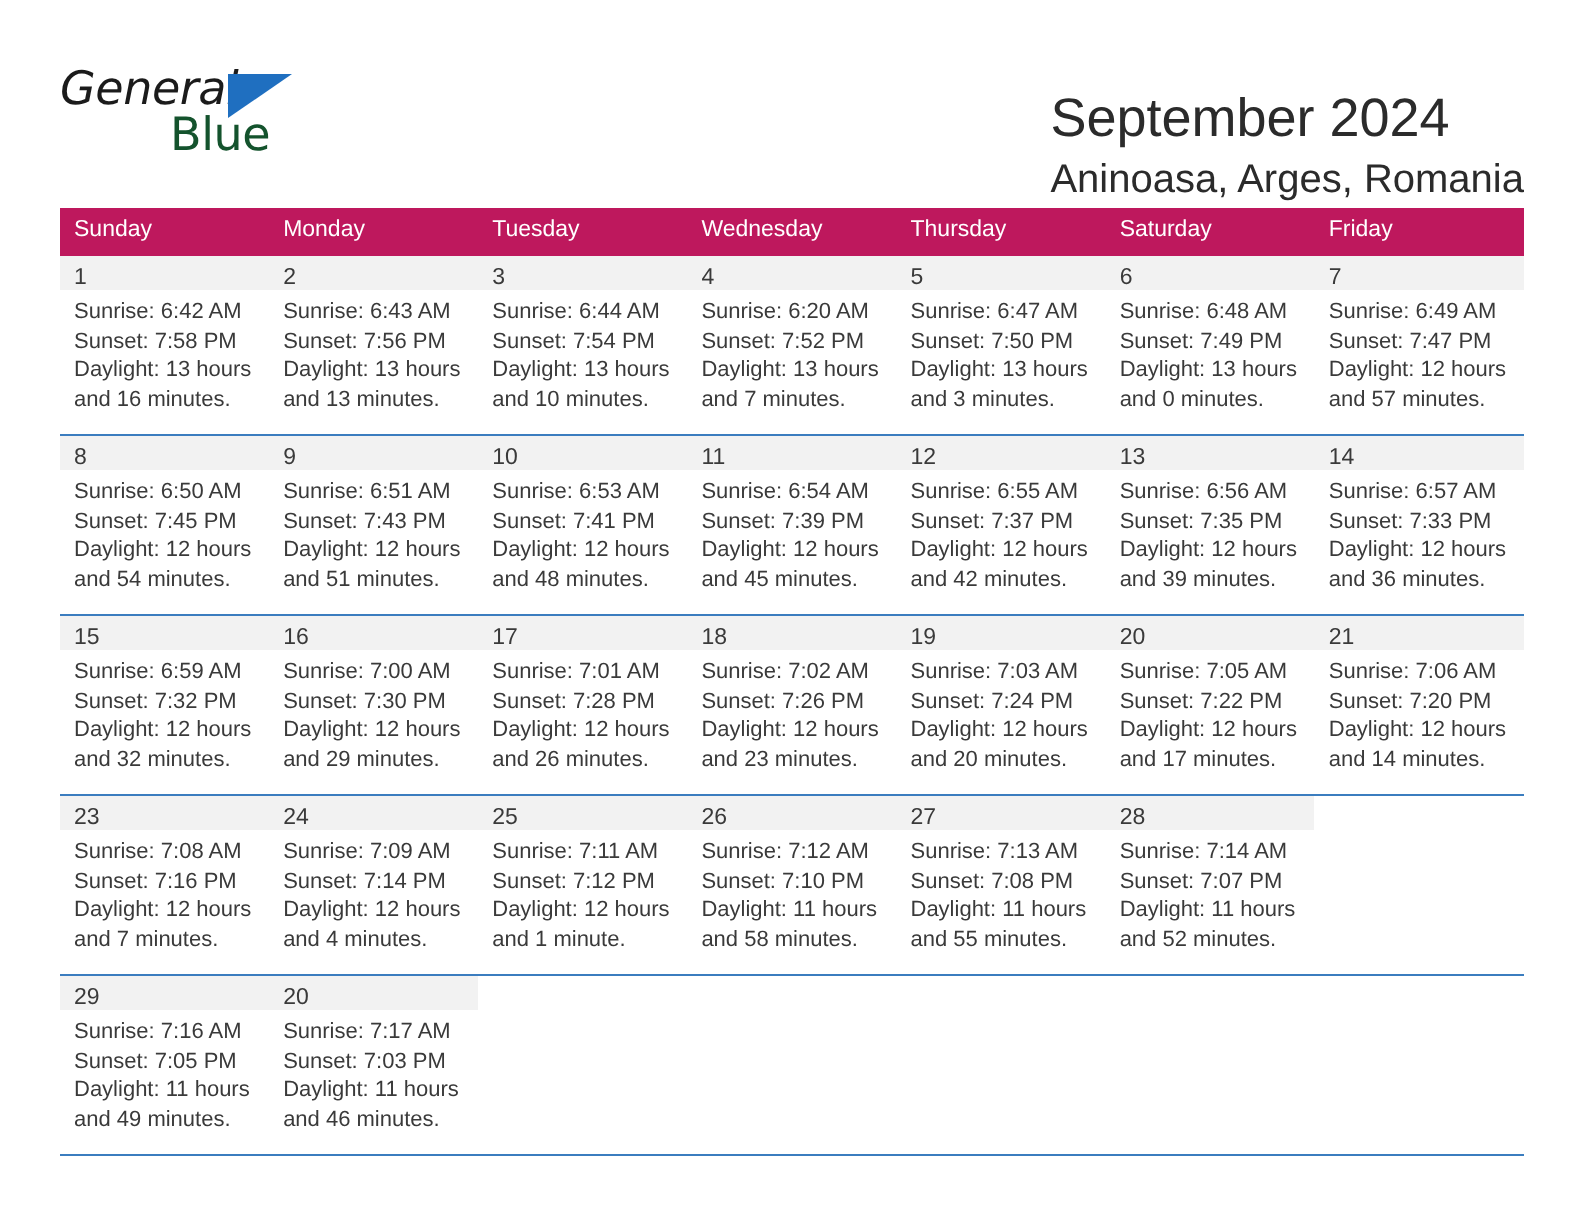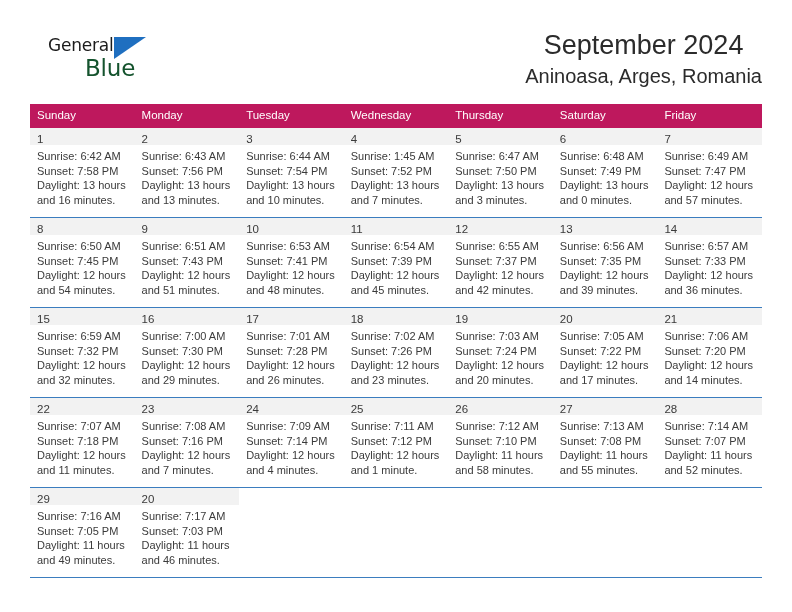--- a/index.html
+++ b/index.html
@@ -32,27 +32,28 @@
 
   .logo {
     position: absolute;
     left: 0;
     top: 4px;
     width: 130px;
     height: 52px;
   }
   .logo-general {
     position: absolute;
-    left: 18px;
+    left: 0;
     top: 0;
-    font-size: 17px;
+    font-size: 23px;
     letter-spacing: -0.2px;
     color: #1b1b1b;
     font-family: "DejaVu Sans", sans-serif;
     line-height: 26px;
+    font-style: italic;
   }
   .logo-triangle {
     position: absolute;
     left: 84px;
     top: 5px;
     width: 0;
     height: 0;
     border-left: 32px solid #1f6fc0;
     border-bottom: 22px solid transparent;
   }
@@ -63,22 +64,22 @@
     font-size: 23px;
     letter-spacing: -0.2px;
     color: #14532d;
     font-family: "DejaVu Sans", sans-serif;
     line-height: 26px;
   }
 
   .title-block {
     position: absolute;
     right: 0;
-    top: 0;
-    text-align: center;
+    top: 14px;
+    text-align: left;
   }
   .month-title {
     font-size: 27px;
     color: #2b2b2b;
     line-height: 34px;
     font-weight: normal;
     white-space: nowrap;
   }
   .location {
     font-size: 20px;
@@ -211,21 +212,21 @@
             <div class="daynum-band"><span class="daynum">3</span></div>
             <div class="day-info">
               <div>Sunrise: 6:44 AM</div>
               <div>Sunset: 7:54 PM</div>
               <div class="daylight-line">Daylight: 13 hours and 10 minutes.</div>
             </div>
           </div>
           <div class="day-cell filled">
             <div class="daynum-band"><span class="daynum">4</span></div>
             <div class="day-info">
-              <div>Sunrise: 1:45 AM</div>
+              <div>Sunrise: 6:20 AM</div>
               <div>Sunset: 7:52 PM</div>
               <div class="daylight-line">Daylight: 13 hours and 7 minutes.</div>
             </div>
           </div>
           <div class="day-cell filled">
             <div class="daynum-band"><span class="daynum">5</span></div>
             <div class="day-info">
               <div>Sunrise: 6:47 AM</div>
               <div>Sunset: 7:50 PM</div>
               <div class="daylight-line">Daylight: 13 hours and 3 minutes.</div>
@@ -358,28 +359,20 @@
           <div class="day-cell filled">
             <div class="daynum-band"><span class="daynum">21</span></div>
             <div class="day-info">
               <div>Sunrise: 7:06 AM</div>
               <div>Sunset: 7:20 PM</div>
               <div class="daylight-line">Daylight: 12 hours and 14 minutes.</div>
             </div>
           </div>
         </div>
         <div class="week-row">
-          <div class="day-cell filled">
-            <div class="daynum-band"><span class="daynum">22</span></div>
-            <div class="day-info">
-              <div>Sunrise: 7:07 AM</div>
-              <div>Sunset: 7:18 PM</div>
-              <div class="daylight-line">Daylight: 12 hours and 11 minutes.</div>
-            </div>
-          </div>
           <div class="day-cell filled">
             <div class="daynum-band"><span class="daynum">23</span></div>
             <div class="day-info">
               <div>Sunrise: 7:08 AM</div>
               <div>Sunset: 7:16 PM</div>
               <div class="daylight-line">Daylight: 12 hours and 7 minutes.</div>
             </div>
           </div>
           <div class="day-cell filled">
             <div class="daynum-band"><span class="daynum">24</span></div>

